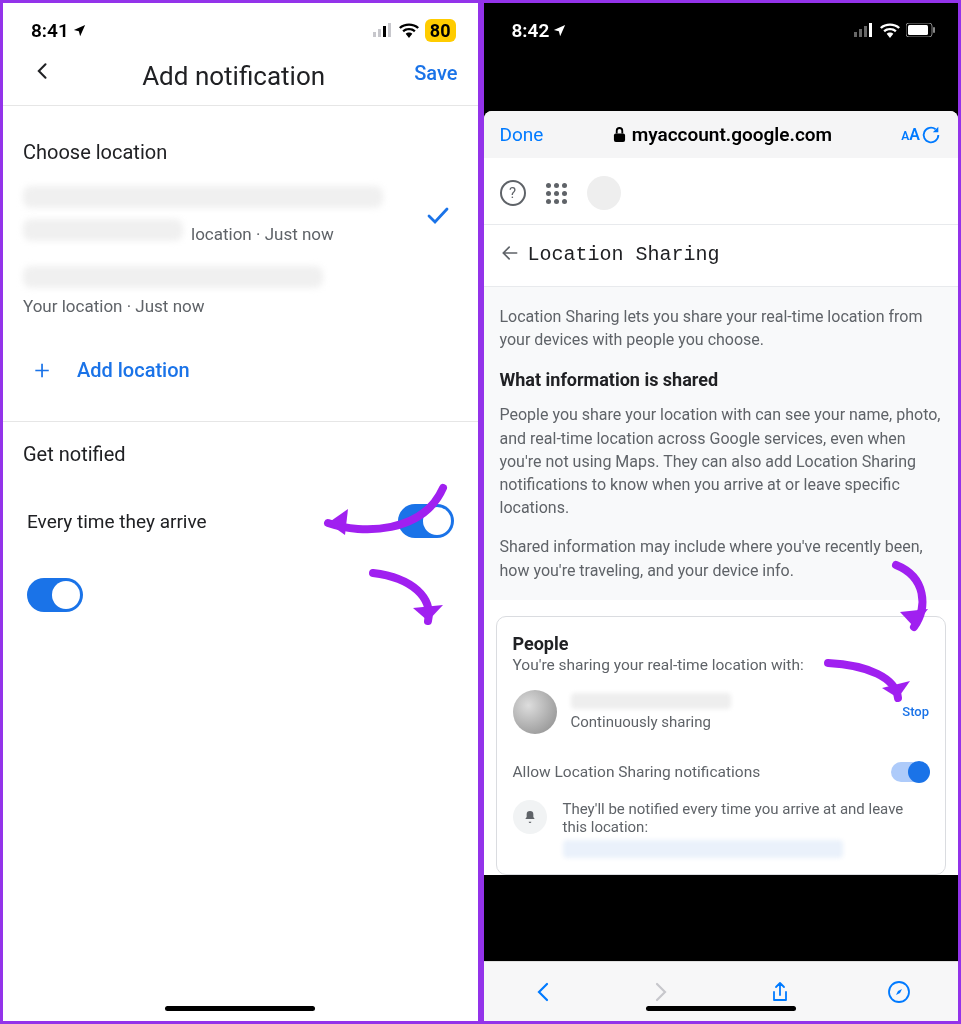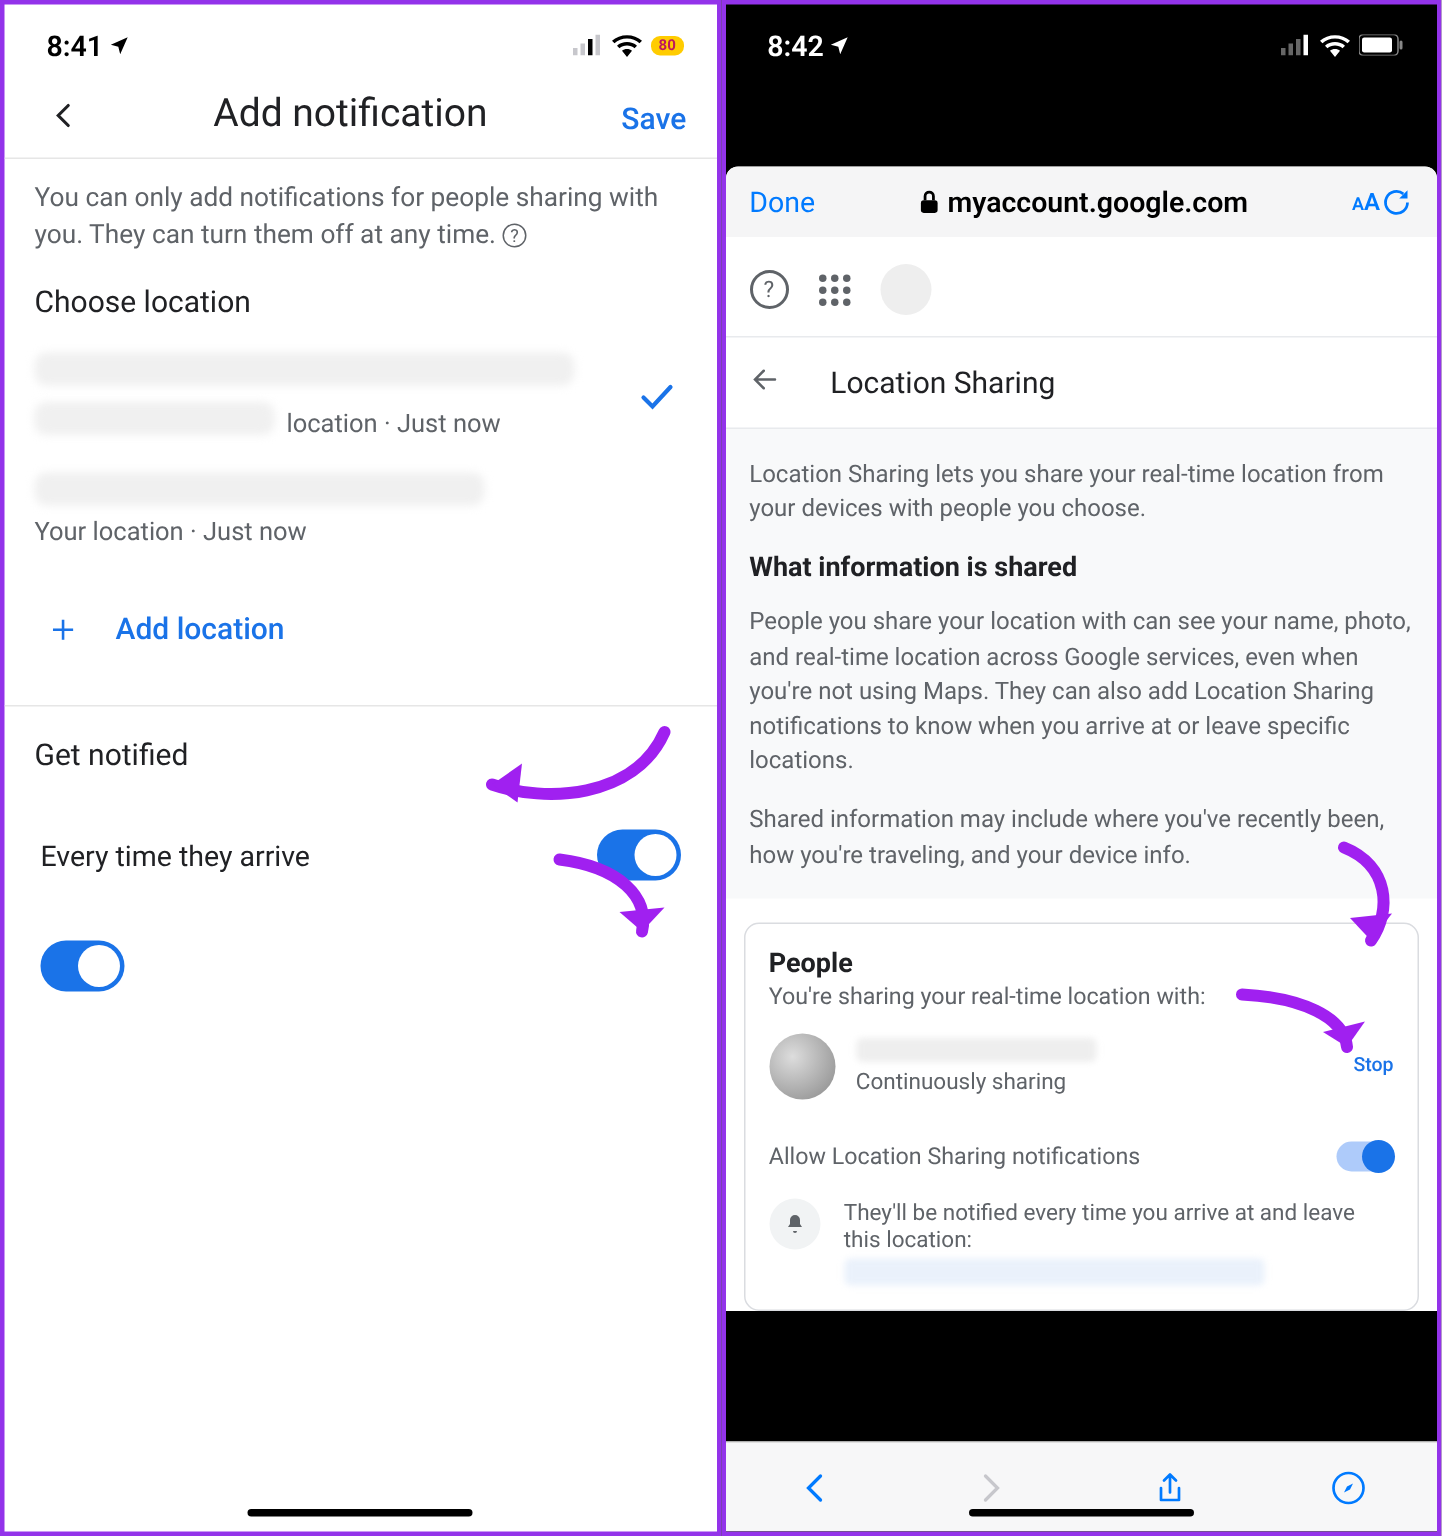--- a/index.html
+++ b/index.html
@@ -22,25 +22,25 @@
   
   .statusbar {
     display:flex; justify-content:space-between; align-items:center;
     padding:10px 22px 4px 28px; height:48px;
     font-weight:600; font-size:19px;
   }
   .statusbar.dark { color:#fff; }
   .sb-left { display:flex; align-items:center; gap:3px;}
   .sb-right { display:flex; align-items:center; gap:6px;}
   .battery-badge {
-    background:#ffcc00; color:#be185d; border-radius:6px; padding:1px 5px; font-size:10px; font-weight:700;
+    background:#ffcc00; color:#000000; border-radius:6px; padding:1px 5px; font-size:18px; font-weight:700;
   }
   
   .nav1 {
-    display:flex; align-items:flex-end; justify-content:space-between;
+    display:flex; align-items:flex-start; justify-content:space-between;
     padding:10px 20px 14px 18px;
     margin-left:12px;
   }
   .nav1 .title { font-size:26px; font-weight:400; color:#202124; flex:1; text-align:center;}
   .nav1 .save { color:#1a73e8; font-size:20px; font-weight:500;}
   .chev-back svg{ width:20px; height:20px;}
   .hr { height:1px; background:#e6e6e6; }
   .sect { padding:14px 20px; }
   .help-text { color:#5f6368; font-size:17.5px; line-height:1.4;}
   .help-icon { display:inline-block; border:1.3px solid #5f6368; border-radius:50%; width:16px; height:16px; font-size:12px; text-align:center; line-height:14px; vertical-align:middle;}
@@ -79,21 +79,21 @@
   .gacct-logo .g1{color:#4285f4;font-weight:500;} .gacct-logo .g2{color:#ea4335;font-weight:500;}
   .gacct-logo .g3{color:#fbbc05;font-weight:500;} .gacct-logo .g4{color:#4285f4;font-weight:500;}
   .gacct-logo .g5{color:#34a853;font-weight:500;} .gacct-logo .g6{color:#ea4335;font-weight:500;}
   .gacct-logo .acct{color:#5f6368; font-weight:400;}
   .gacct-icons { display:flex; align-items:center; gap:20px;}
   .circ-icon { width:26px; height:26px; border:2px solid #5f6368; border-radius:50%; display:flex; align-items:center; justify-content:center; font-size:15px; color:#5f6368;}
   .apps-icon { display:grid; grid-template-columns:repeat(3,5px); grid-gap:3px;}
   .apps-icon span{ width:5px; height:5px; background:#5f6368; border-radius:50%;}
   .avatar { width:34px; height:34px; background:#eee; border-radius:50%; }
   .thinhr { height:1px; background:#e8eaed;}
-  .page-title-row { display:flex; align-items:flex-end; gap:34px; padding:18px 16px;}
+  .page-title-row { display:flex; align-items:flex-start; gap:8px; padding:18px 16px;font-family:Liberation Mono, monospace;}
   .back-arrow svg{width:20px;height:20px;}
   .page-title { font-size:20px; color:#202124;}
   .graysect { background:#f8f9fa; padding:18px 16px; color:#5f6368; font-size:16px; line-height:1.45;}
   .graysect .subhead{ color:#202124; font-weight:700; font-size:18px; margin:16px 0 10px 0;}
   .card { background:#fff; border:1px solid #dadce0; border-radius:10px; margin:16px 12px 0 12px; padding:16px; position:relative;}
   .card h3{ font-size:18px; color:#202124; margin-bottom:2px;}
   .card .sub{ color:#5f6368; font-size:15.5px;}
   .person-row{ display:flex; align-items:center; gap:14px; margin-top:16px;}
   .person-av { width:44px; height:44px; border-radius:50%; background:radial-gradient(circle at 35% 35%, #ddd, #888);}
   .person-txt .pname{ background:#eee; width:160px; height:16px; border-radius:4px; filter:blur(2px);}
@@ -140,24 +140,20 @@
       <svg viewBox="0 0 24 24">
           <path d="M15 4 L7 12 L15 20" stroke="#202124" stroke-width="2.5" fill="none" stroke-linecap="round"></path>
         </svg>
     </span>
     <span class="title">Add notification</span>
     <span class="save">Save</span>
   </div>
   <div class="hr"></div>
 
   <div class="sect">
-    <p class="help-text">
-      <span>You can only add notifications for people sharing with you. They can turn them off at any time.</span>
-      <span class="help-icon">?</span>
-    </p>
 
     <div class="section-title">Choose location</div>
 
     <div class="loc-item">
       <div class="blur-line w1"></div>
       <div style="display:flex;align-items:center;gap:8px;margin-top:8px">
         <div class="blur-line w3"></div>
         <span class="loc-sub">
           <span>location</span> · <span>Just now</span>
         </span>

